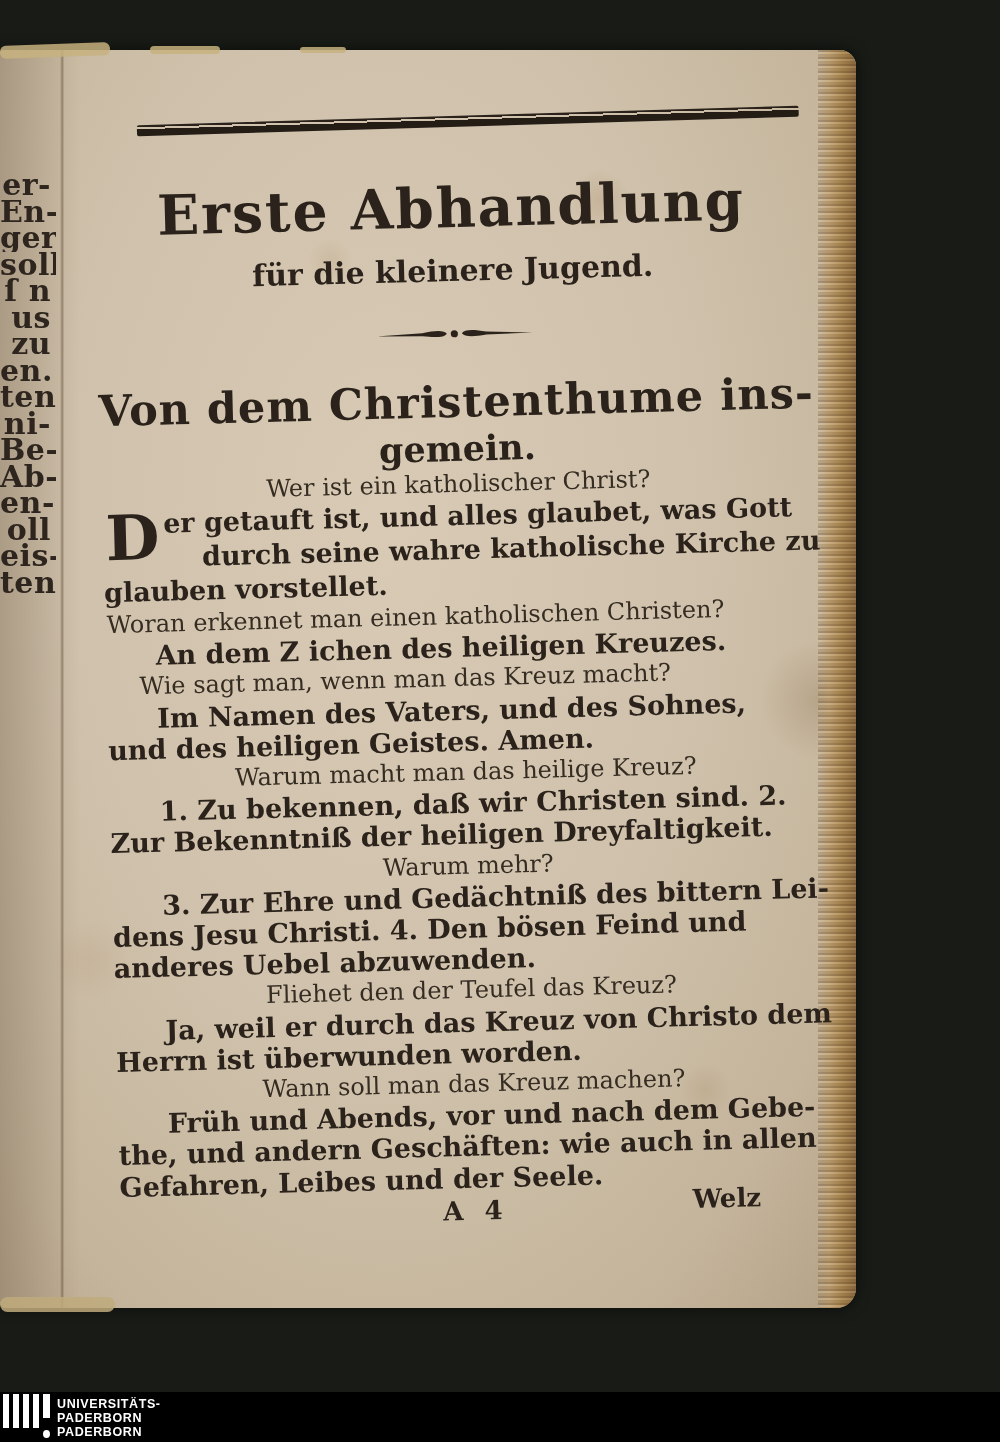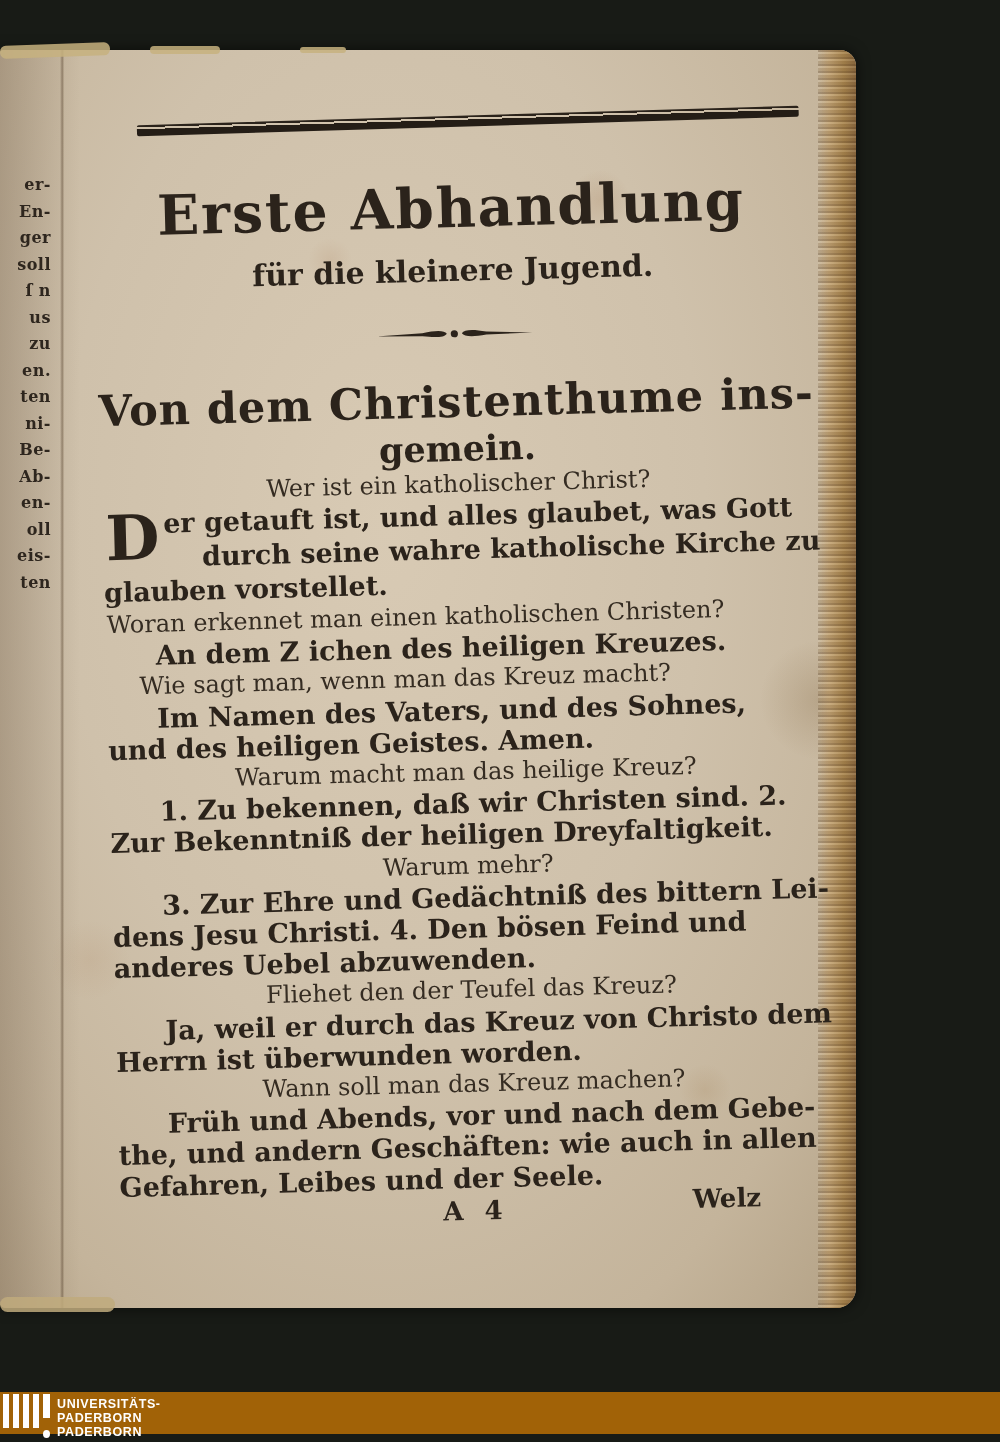--- a/index.html
+++ b/index.html
@@ -44,21 +44,21 @@
   .torn.t1{left:0;top:-6px;width:110px;height:13px;border-radius:6px;transform:rotate(-2deg);}
   .torn.t2{left:150px;top:-4px;width:70px;height:8px;border-radius:5px;}
   .torn.t3{left:300px;top:-3px;width:46px;height:6px;border-radius:4px;}
   .torn.b1{left:0;bottom:-4px;width:115px;height:15px;border-radius:8px;background:#c0aa7c;}
 
   
   .spine-col{
     position:absolute;left:0;top:122px;width:56px;
     text-align:right;
     color:#2e261e;font-weight:bold;
-    font-size:16px;line-height:26.5px;
+    font-size:30px;line-height:26.5px;
     letter-spacing:.5px;
   }
   .spine-col .frag{padding-right:5px;white-space:nowrap;overflow:hidden;}
 
   
   .text-block{
     position:absolute;left:88px;top:0;width:724px;
     transform:rotate(-1.5deg);transform-origin:50% 10%;
     color:#2b231b;
   }
@@ -110,22 +110,22 @@
     position:absolute;left:50%;transform:translateX(-52%);
     font-size:26px;font-weight:bold;letter-spacing:6px;
   }
   .catchword{
     position:absolute;right:78px;top:-6px;
     font-size:26px;font-weight:bold;
   }
 
   
   .footer{
-    position:absolute;left:0;right:0;top:1392px;height:42px;
-    background:#a16207;
+    position:absolute;left:0;right:0;top:1392px;height:50px;
+    background:#000000;
     text-decoration:underline;
   }
   .logo{position:absolute;left:0;top:0;width:56px;height:50px;}
   .logo .bar{position:absolute;top:2px;width:6px;height:34px;background:#ffffff;}
   .logo .b1{left:3px;} .logo .b2{left:13px;} .logo .b3{left:23px;} .logo .b4{left:33px;}
   .logo .excl{position:absolute;left:43px;top:2px;width:7px;height:24px;background:#ffffff;}
   .logo .dot{position:absolute;left:43px;top:38px;width:7px;height:8px;background:#ffffff;border-radius:50%;}
   .logo-text{
     position:absolute;left:57px;top:5px;
     color:#ffffff;font-family:"Liberation Sans", sans-serif;

